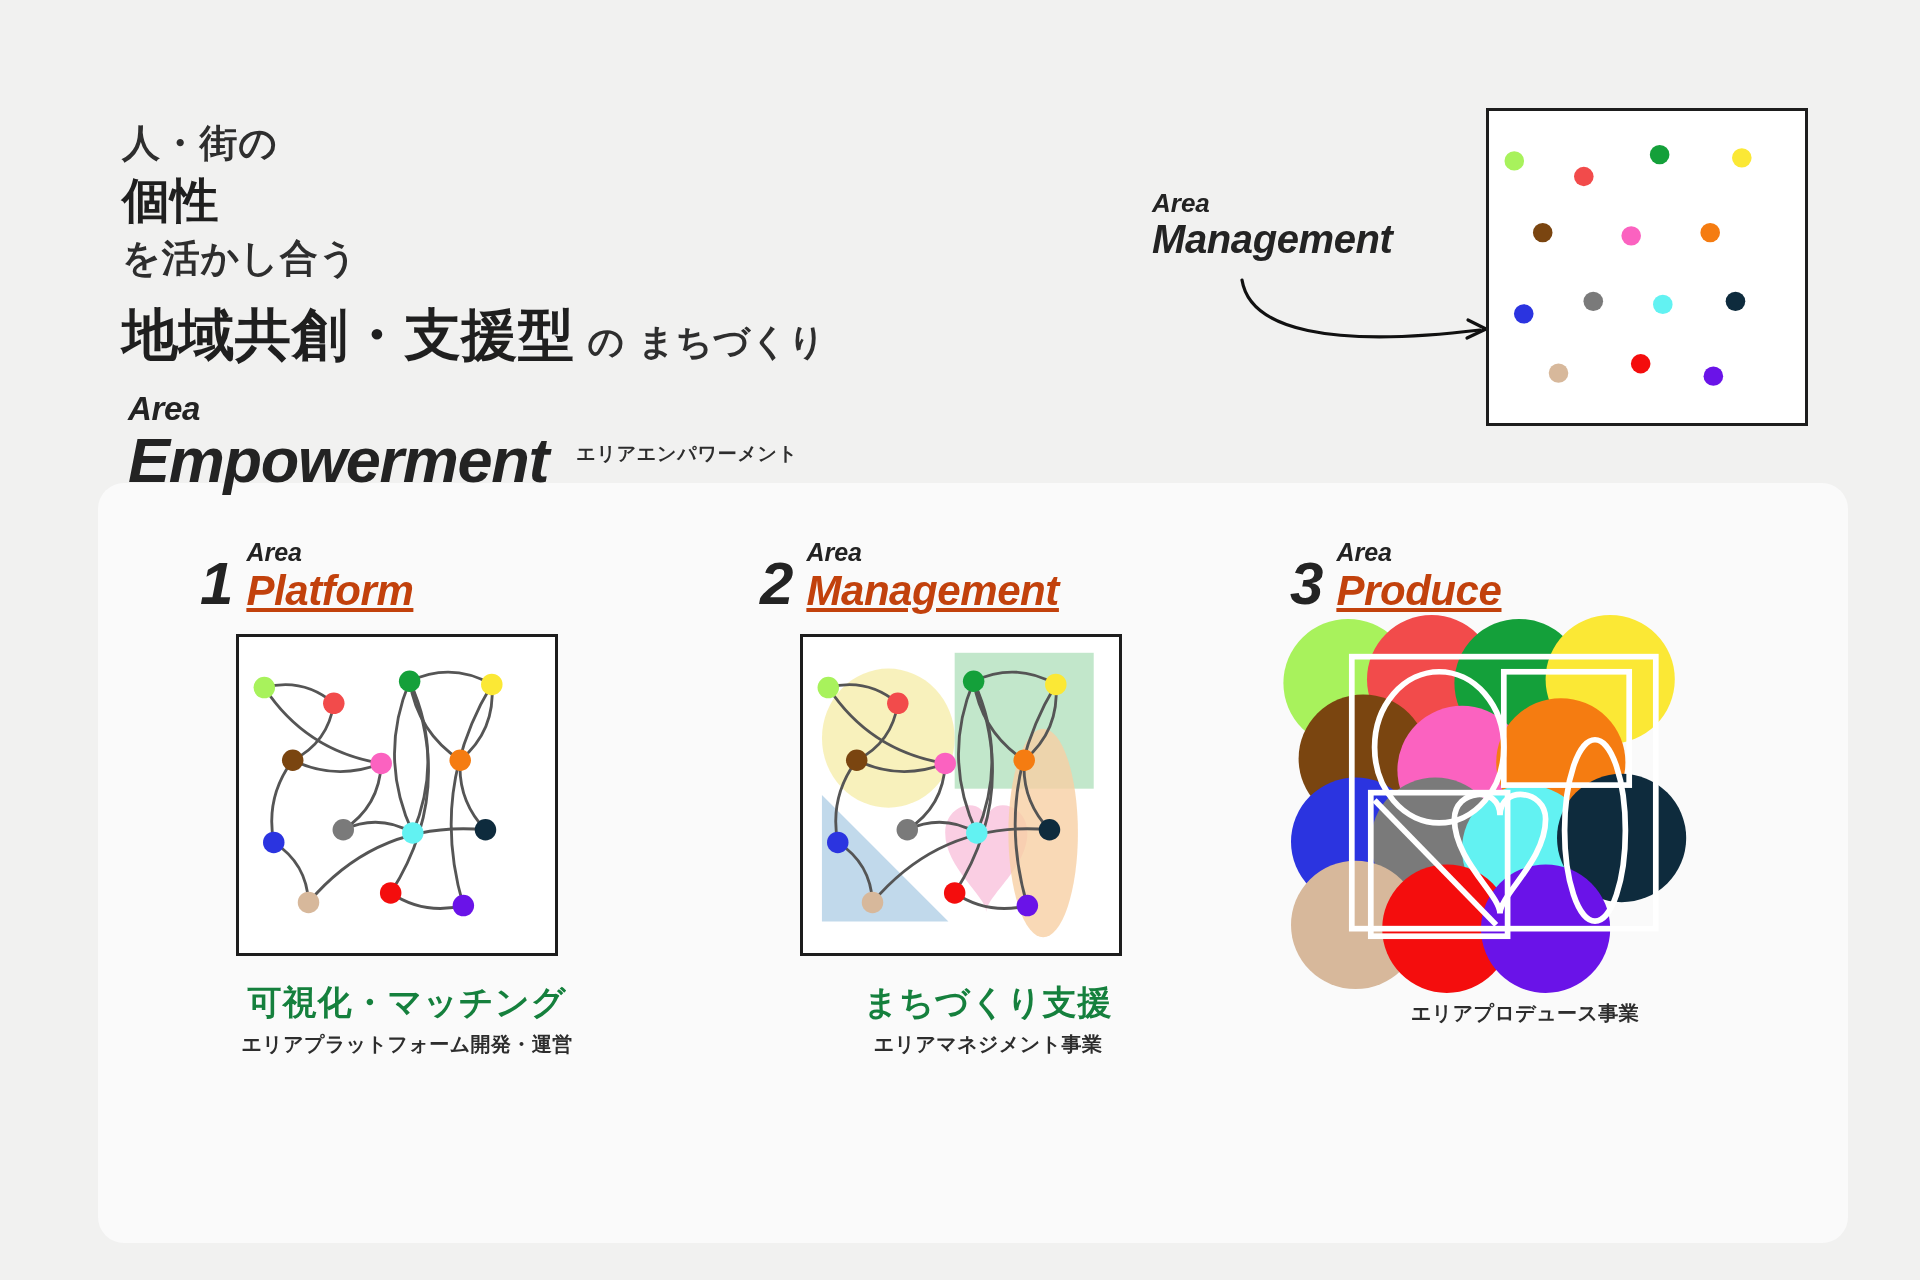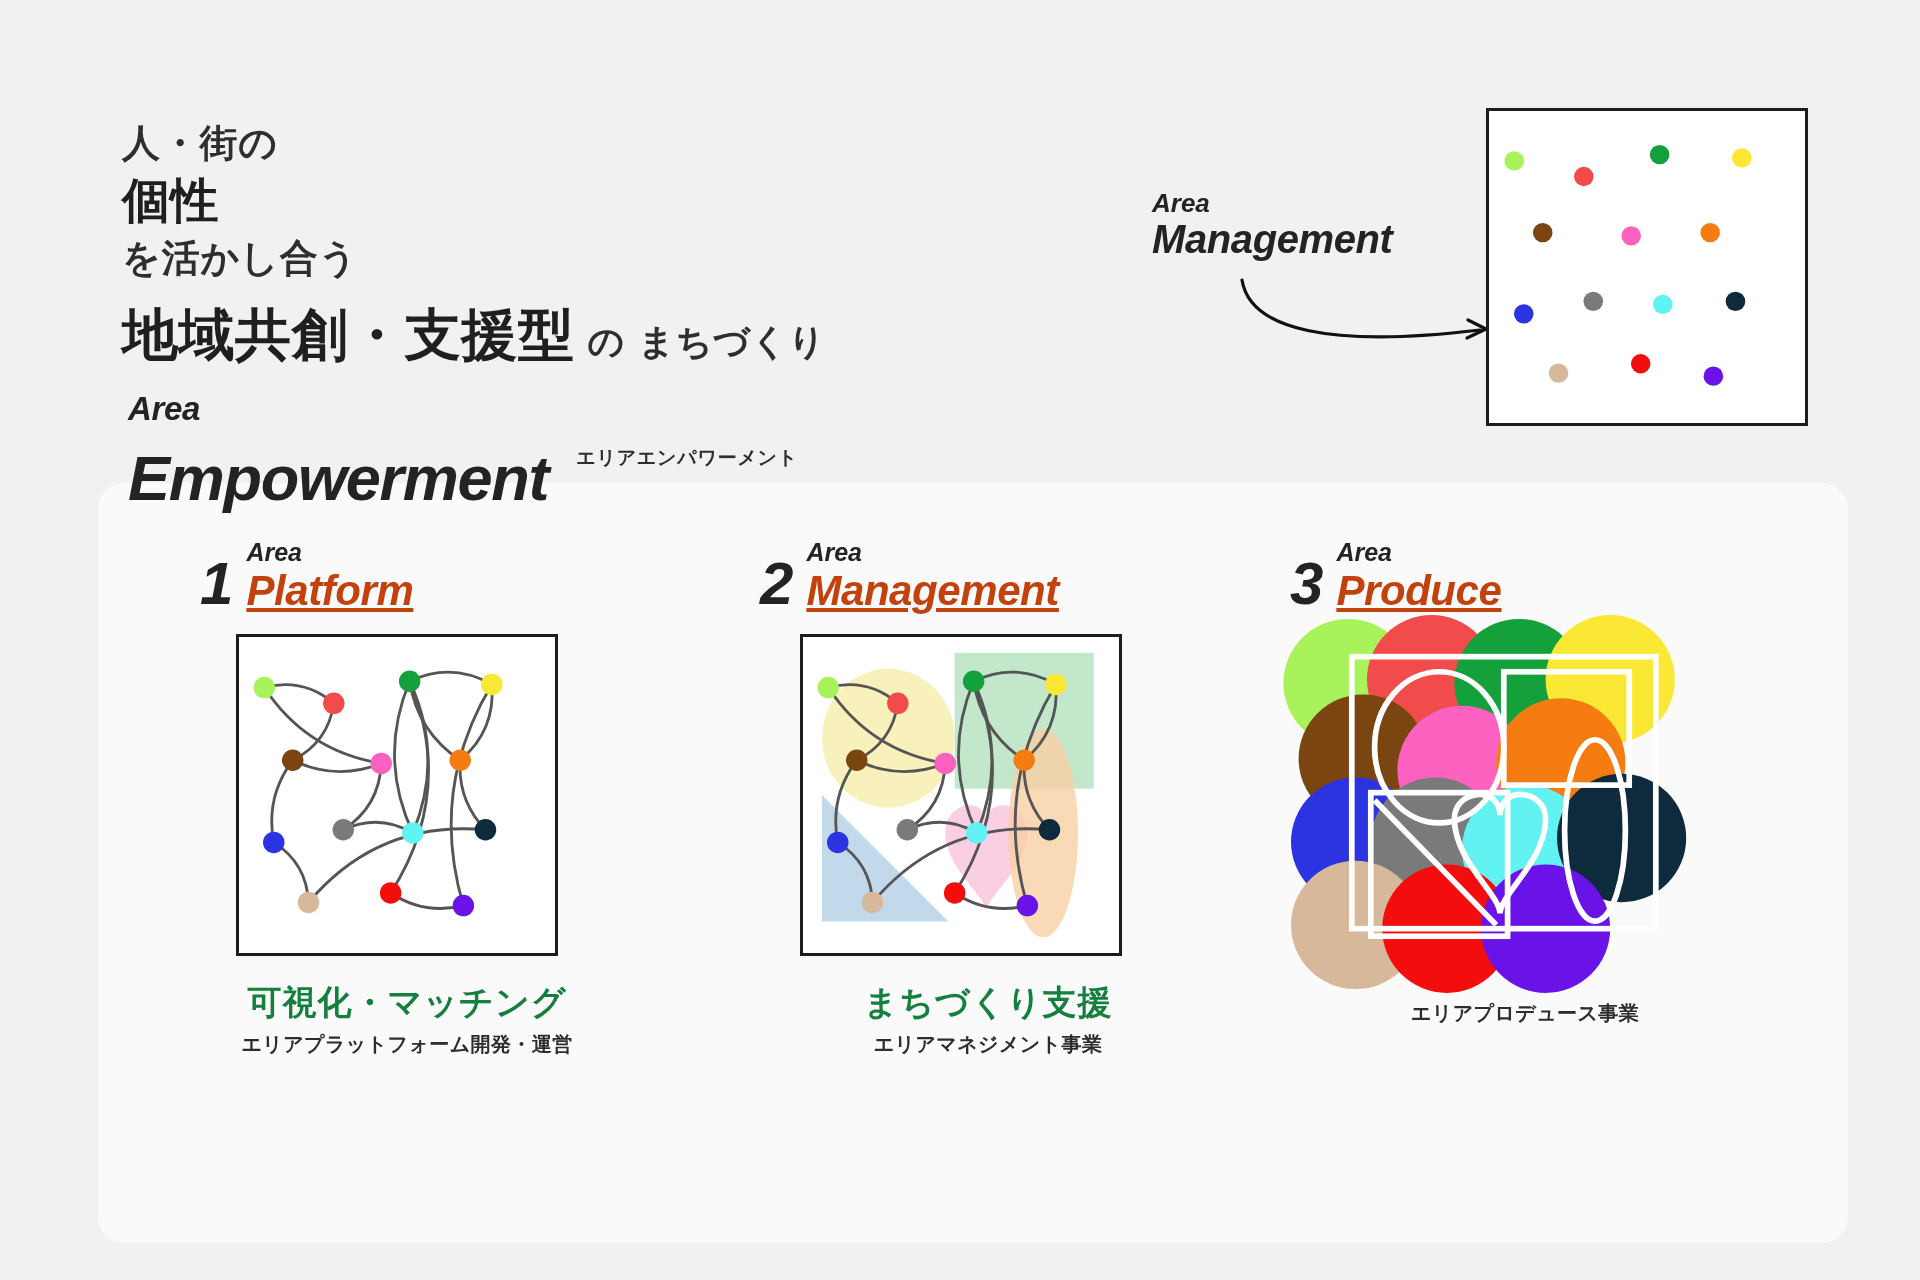--- a/index.html
+++ b/index.html
@@ -19,21 +19,21 @@
   .hl-line.l1{margin-bottom:14px;flex-direction:column;}
   .hl-sm{font-size:38px;font-weight:700;letter-spacing:.02em;color:#2e2e2e;}
   .hl-lg{font-size:48px;font-weight:800;letter-spacing:.01em;color:#1f1f1f;}
   .hl-line.l2 .hl-lg{font-size:56px;}
   .hl-line.l2 .hl-sm{font-size:36px;}
   .sp{display:inline-block;width:13px;}
 
   
   .emp-label{position:absolute;left:128px;top:392px;}
   .emp-area{font-size:33px;font-weight:800;font-style:italic;letter-spacing:-.01em;color:#232323;line-height:1;}
-  .emp-row{display:flex;align-items:flex-start;gap:28px;margin-top:20px;}
+  .emp-row{display:flex;align-items:center;gap:28px;margin-top:2px;}
   .emp-main{font-size:63px;font-weight:800;font-style:italic;letter-spacing:-.02em;color:#232323;line-height:1.05;}
   .emp-kana{font-size:19px;font-weight:700;letter-spacing:.04em;color:#2d2d2d;padding-bottom:12px;}
 
   
   .uniq-label{position:absolute;left:1152px;top:190px;text-align:left;}
   .uniq-area{font-size:26px;font-weight:800;font-style:italic;color:#232323;line-height:1.05;}
   .uniq-main{font-size:40px;font-weight:800;font-style:italic;letter-spacing:-.01em;color:#232323;line-height:1.1;}
 
   .uniq-arrow{position:absolute;left:1150px;top:268px;width:400px;height:120px;}
 

